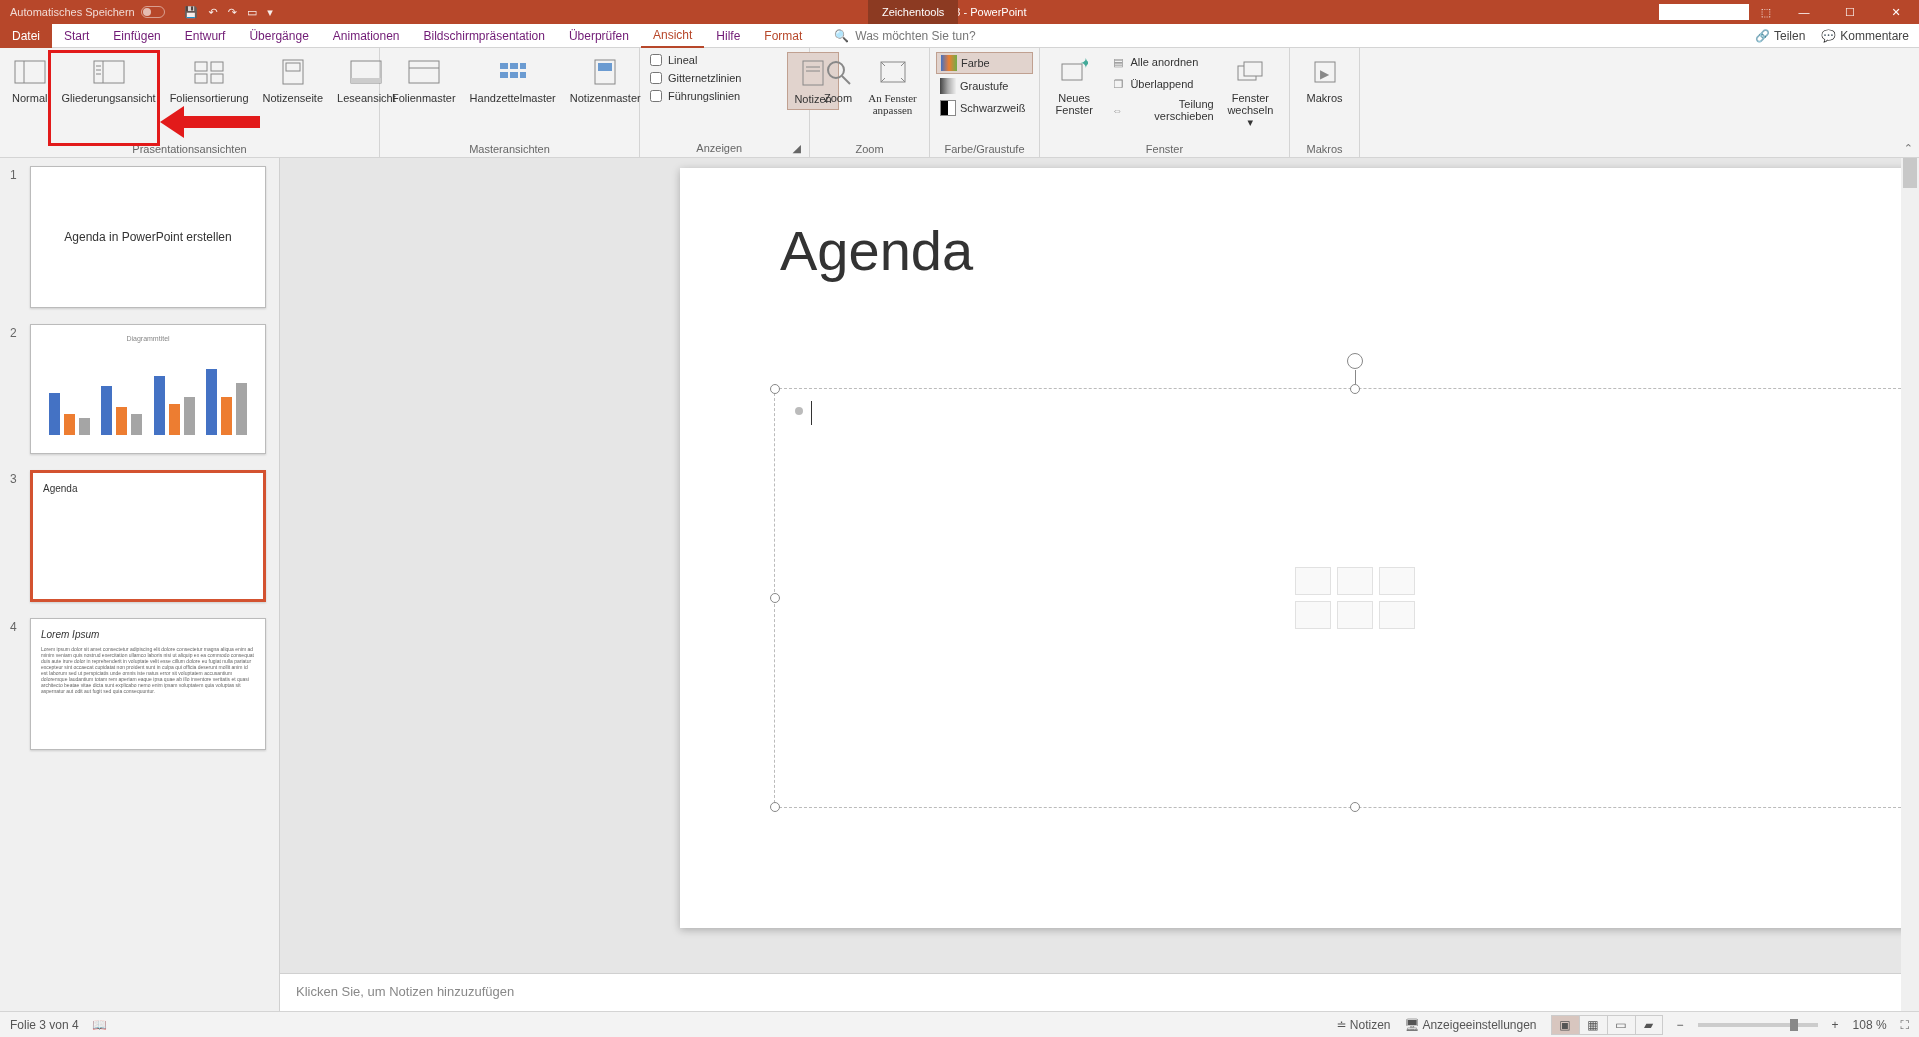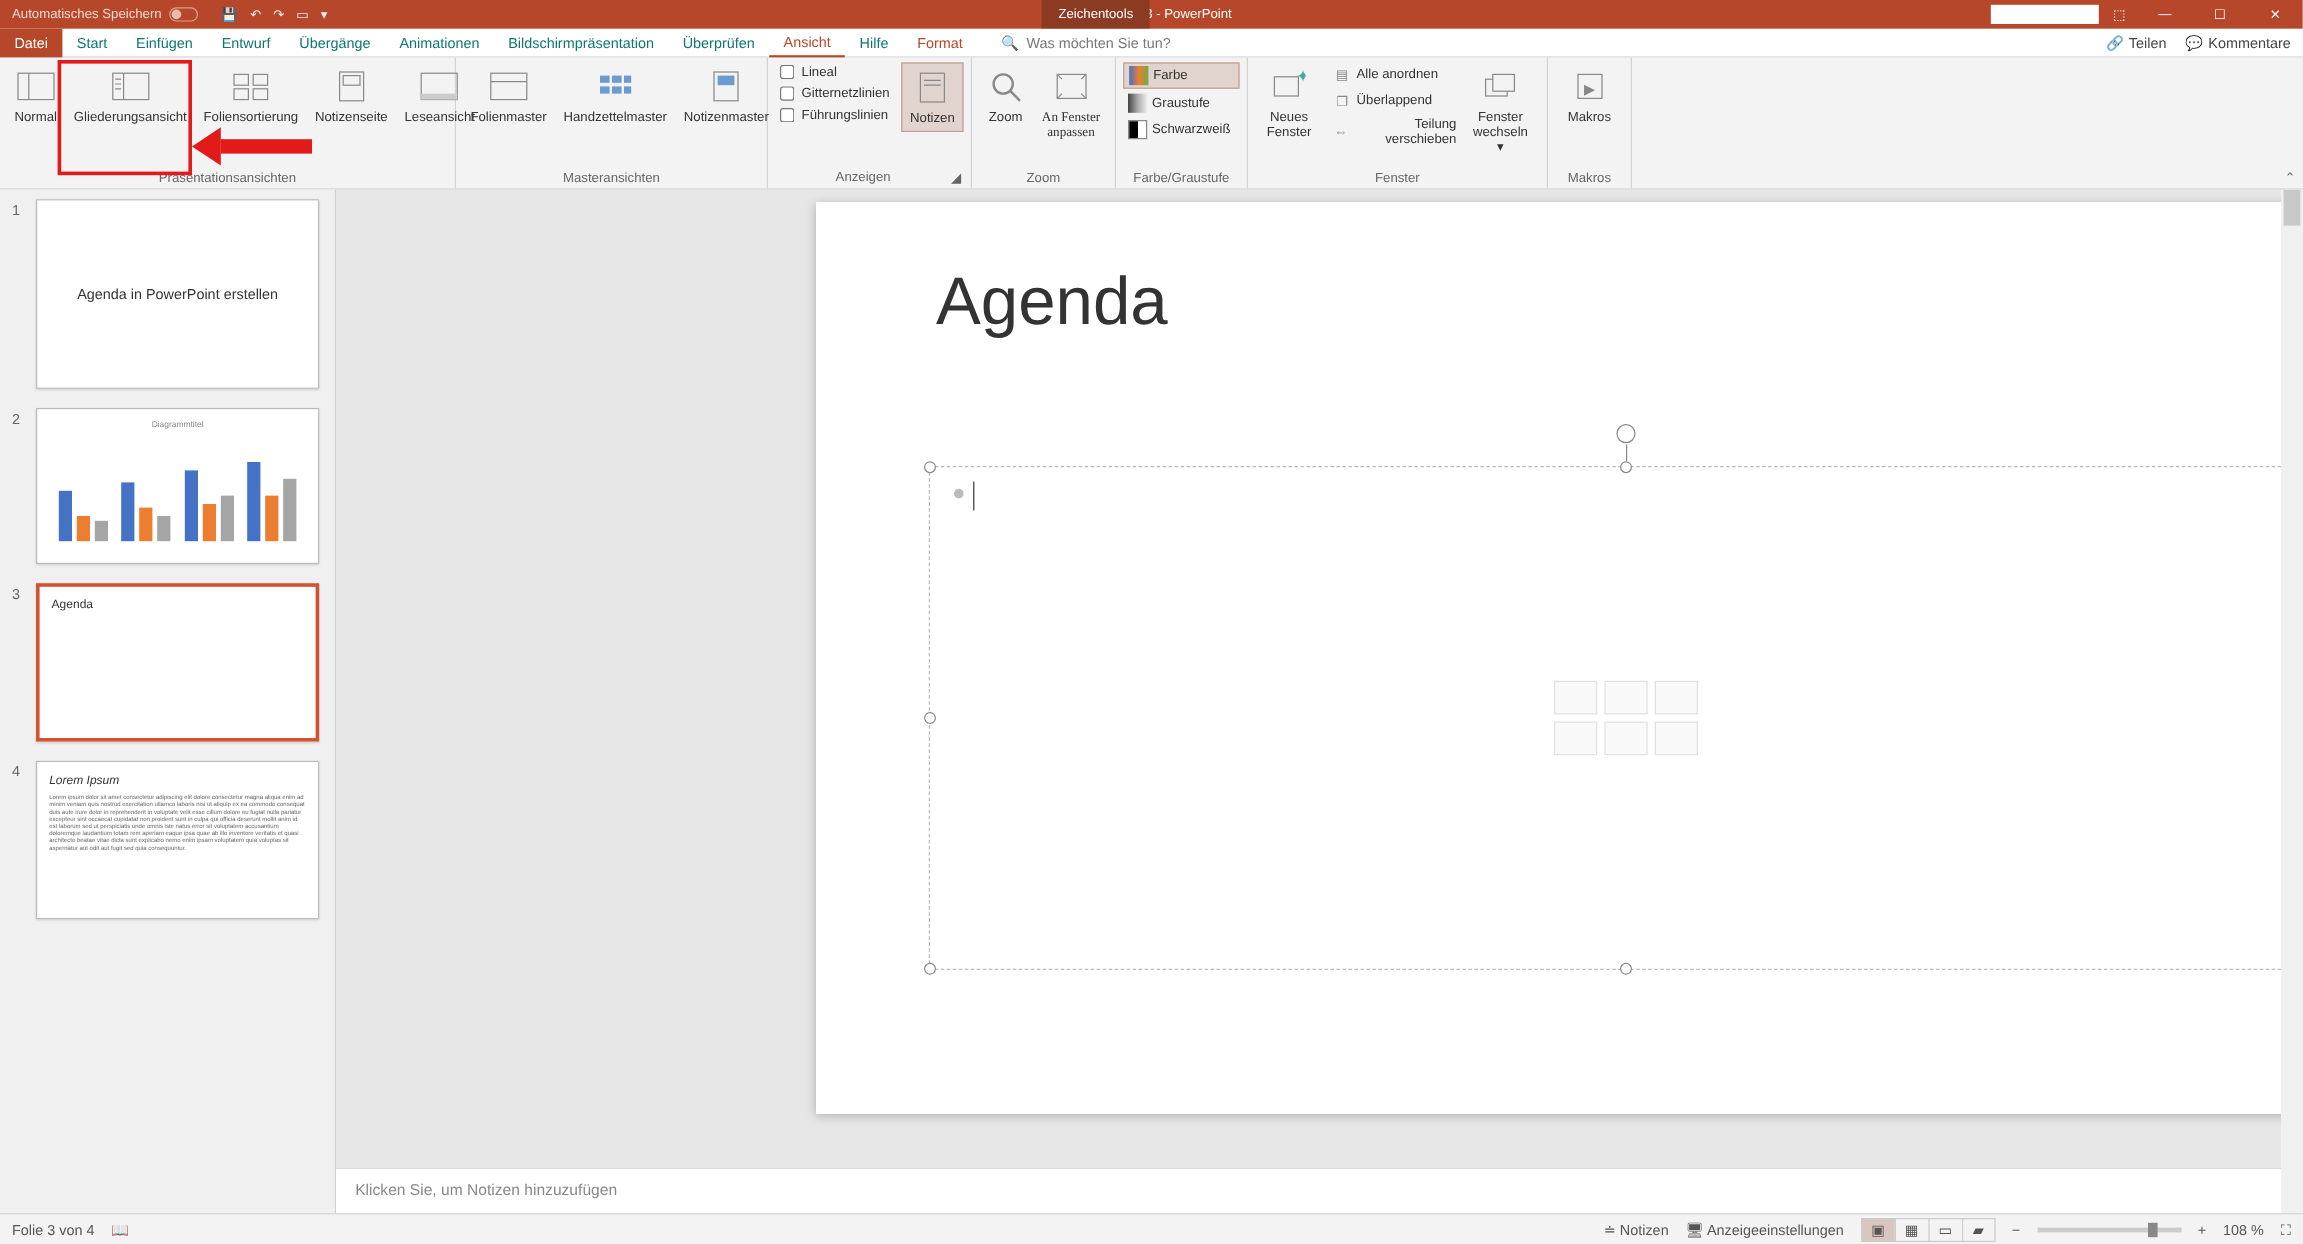--- a/index.html
+++ b/index.html
@@ -14,21 +14,21 @@
 .titlebar .qat span { opacity:.9; cursor:pointer; }
 .titlebar .title { position:absolute; left:50%; transform:translateX(-50%); white-space:nowrap; }
 .titlebar .tooltab { position:absolute; left:868px; top:0; height:24px; background:#8c3a22; padding:0 14px; display:flex; align-items:center; }
 .titlebar .searchbox { position:absolute; right:170px; top:4px; width:90px; height:16px; background:#fff; }
 .titlebar .winbtns { position:absolute; right:0; display:flex; }
 .titlebar .winbtns div { width:46px; height:24px; display:flex; align-items:center; justify-content:center; cursor:pointer; }
 .titlebar .ribbonopts { position:absolute; right:138px; top:0; height:24px; width:30px; display:flex; align-items:center; justify-content:center; }
 
 
 .tabs { height: 24px; background: #fff; border-bottom: 1px solid #d4d4d4; display:flex; align-items:center; font-size:12px; position:relative; }
-.tabs .tab { padding: 0 12px; height:24px; display:flex; align-items:center; cursor:pointer; color:#0f766e; }
+.tabs .tab { padding: 0 12px; height:24px; display:flex; align-items:center; cursor:pointer; color:#701a75; }
 .tabs .tab.file { background:#b7472a; color:#fff; }
 .tabs .tab.active { color:#b7472a; border-bottom:2px solid #b7472a; }
 .tabs .tab.format { color:#b7472a; }
 .tabs .tell { margin-left:20px; display:flex; align-items:center; gap:6px; color:#777; }
 .tabs .right { position:absolute; right:10px; display:flex; gap:16px; color:#444; }
 .tabs .right span{ display:flex; align-items:center; gap:4px; cursor:pointer; }
 
 
 .ribbon { height: 110px; background: #f3f3f3; border-bottom:1px solid #d4d4d4; display:flex; position:relative; }
 .group { border-right:1px solid #d4d4d4; padding:4px 6px 2px; display:flex; flex-direction:column; justify-content:space-between; }
@@ -47,21 +47,21 @@
 .arrow::after{ content:""; position:absolute; left:0; top:0; border-top:16px solid transparent; border-bottom:16px solid transparent; border-right:24px solid #e21a1a; }
 .ribbon-collapse{ position:absolute; right:6px; bottom:2px; font-size:11px; color:#777; cursor:pointer; }
 
 
 .main { position:absolute; top:158px; bottom:26px; left:0; right:0; display:flex; background:#e6e6e6; }
 .thumbs { width:280px; background:#f0f0f0; border-right:1px solid #d0d0d0; padding:8px 10px; overflow:auto; }
 .thumbrow { display:flex; gap:8px; margin-bottom:16px; }
 .thumbrow .num { width:12px; font-size:12px; color:#666; padding-top:2px; }
 .thumb { width:236px; height:132px; background:#fff; border:1px solid #bbb; box-shadow:0 1px 2px rgba(0,0,0,.15); padding:10px; font-size:10px; color:#333; position:relative; cursor:pointer; }
 .thumb.sel { border:3px solid #d35230; }
-.thumbrow:nth-child(1) .thumb { height:158px; display:flex; align-items:center; justify-content:center; text-align:center; font-size:12px; }
+.thumbrow:nth-child(1) .thumb { height:142px; display:flex; align-items:center; justify-content:center; text-align:center; font-size:12px; }
 .thumbrow:nth-child(2) .thumb { height:130px; }
 .tchart { position:absolute; left:18px; right:18px; top:40px; bottom:18px; display:flex; align-items:flex-end; gap:4px; }
 .tchart span{ flex:1; }
 .bar-b{ background:#4472c4; } .bar-o{ background:#ed7d31; } .bar-g{ background:#a5a5a5; }
 
 
 .canvas { flex:1; position:relative; overflow:auto; }
 .slide { position:absolute; left:400px; top:10px; width:1350px; height:760px; background:#fff; box-shadow:0 2px 8px rgba(0,0,0,.25); }
 .slide .stitle { position:absolute; left:100px; top:50px; font-size:56px; color:#333; font-weight:300; }
 .placeholder { position:absolute; left:94px; top:220px; right:94px; bottom:120px; border:1px dashed #bbb; }
@@ -232,21 +232,21 @@
               <rect x="5" y="5" width="14" height="8" fill="#6b9bd1"></rect>
             </svg>
           </div>
           <span>Notizenmaster</span>
         </div>
     </div>
     <div class="lbl">Masteransichten</div>
   </div>
 
   <div class="group" style="width:170px;">
-    <div style="display:flex;">
+    <div style="display:flex;gap:36px;">
       <div style="display:flex;flex-direction:column;gap:2px;">
         <label class="chk">
             <input type="checkbox" style="">
             <span>Lineal</span>
           </label>
         <label class="chk">
             <input type="checkbox" style="">
             <span>Gitternetzlinien</span>
           </label>
         <label class="chk">

